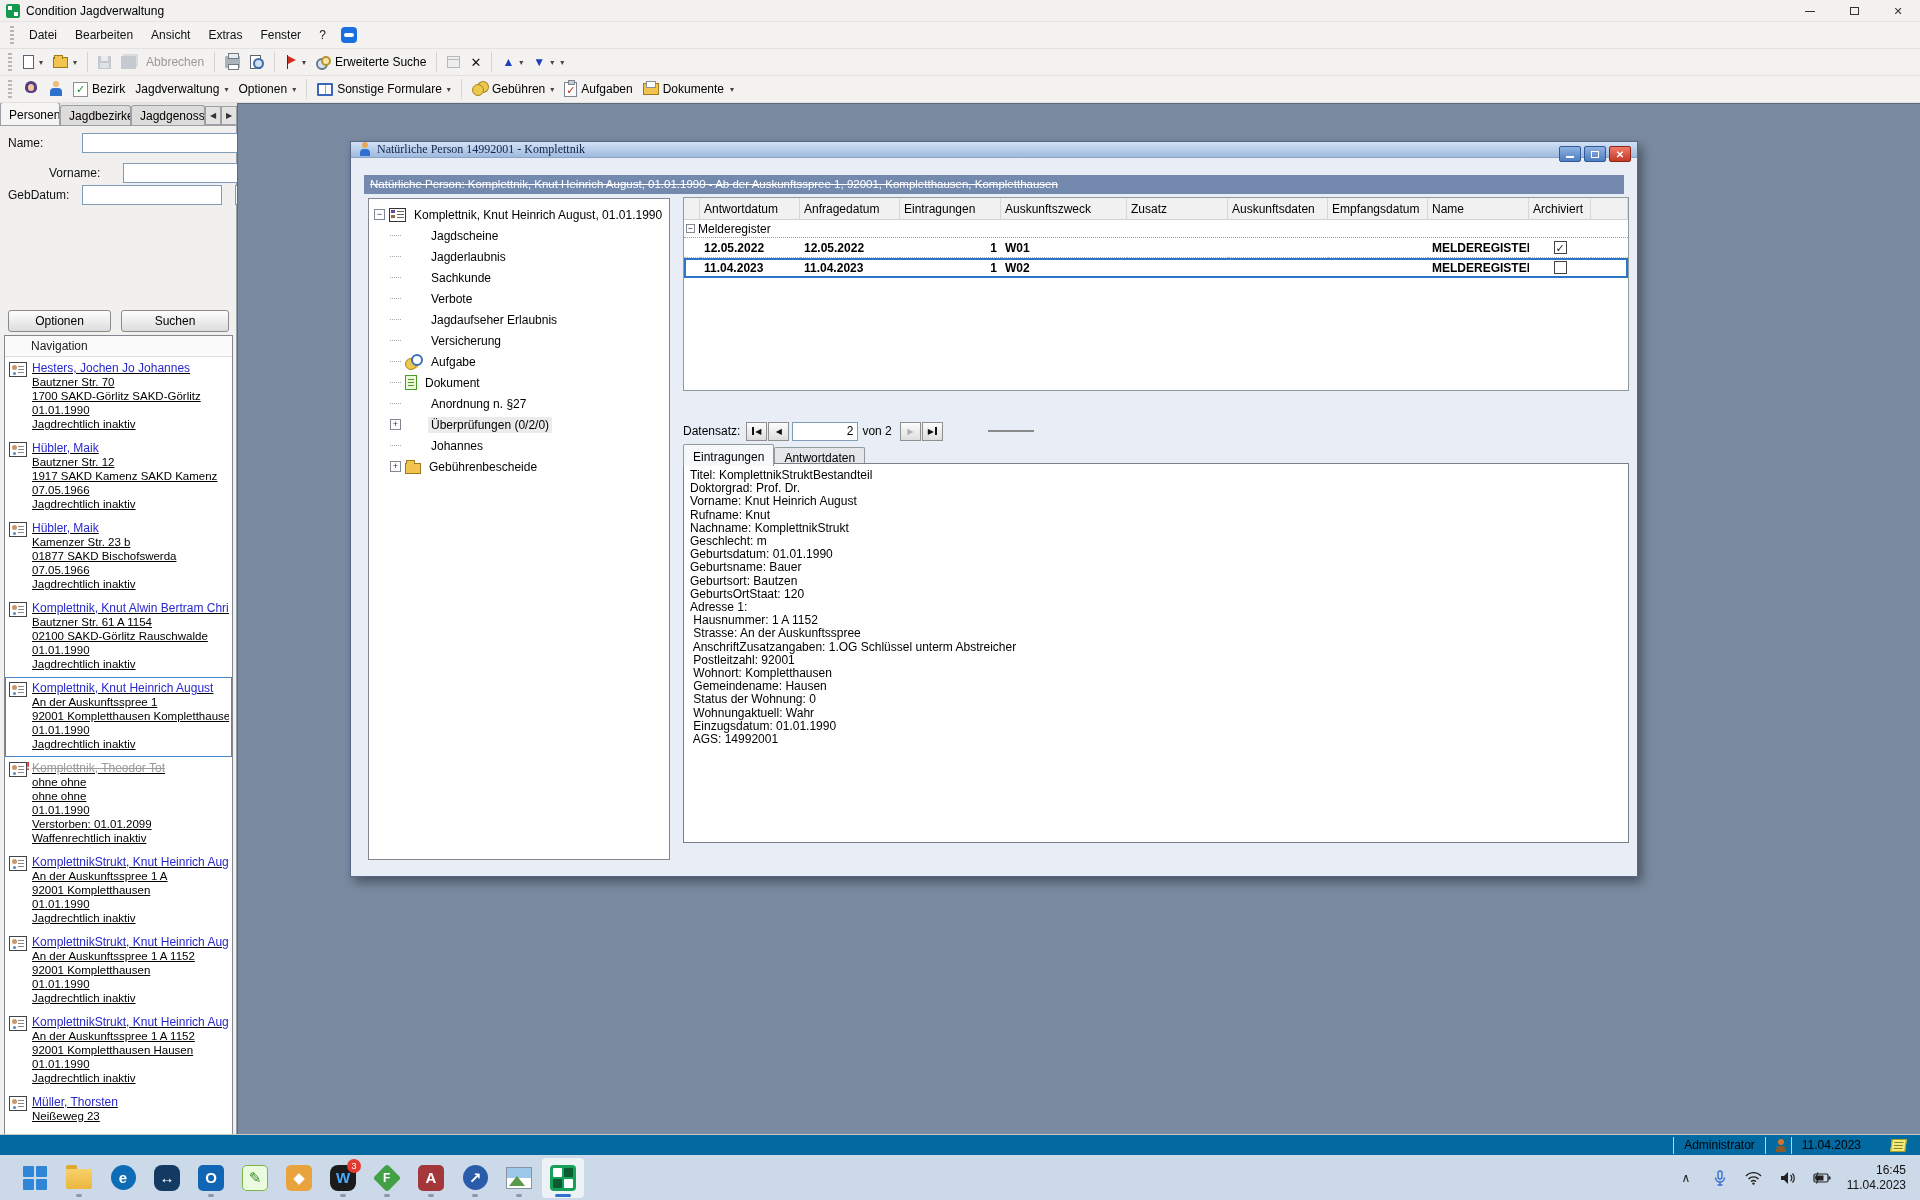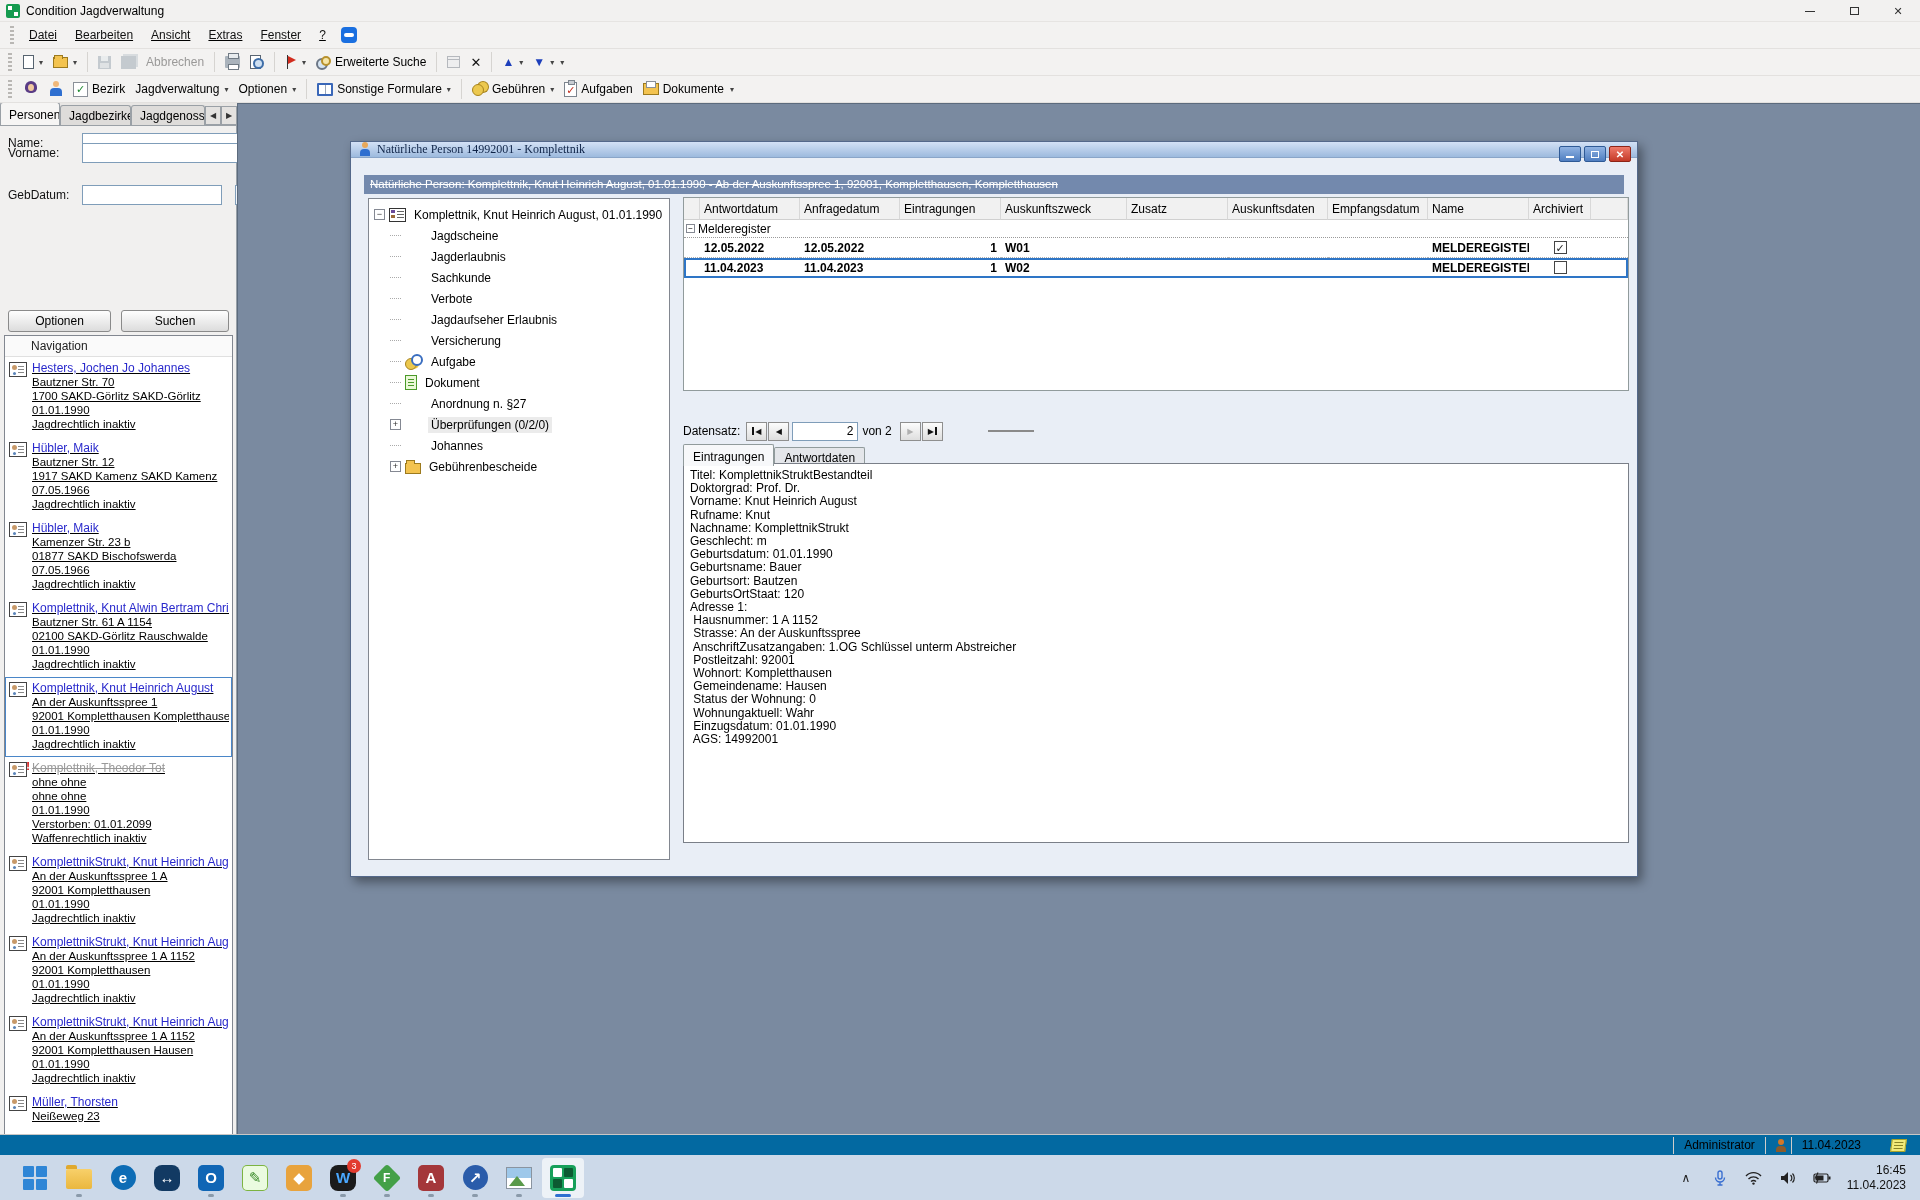--- a/index.html
+++ b/index.html
@@ -220,21 +220,21 @@
           <span class="cap-max-glyph"></span>
         </div>
       <div class="cap-btn">
           <span>✕</span>
         </div>
     </div>
   </div>
 
   <div class="menubar">
     <span class="grip"></span>
-    <span id="menu-items" style="display:flex;text-decoration:underline;">
+    <span id="menu-items" style="display:flex;">
         <span class="menu-item">Datei</span>
         <span class="menu-item">Bearbeiten</span>
         <span class="menu-item">Ansicht</span>
         <span class="menu-item">Extras</span>
         <span class="menu-item">Fenster</span>
         <span class="menu-item">?</span>
       </span>
     <span class="menu-tv"></span>
   </div>
 
@@ -343,21 +343,21 @@
       <span class="ptab" style="max-width:74px;">Jagdgenossen</span>
       <span class="tab-arrows">
         <span class="tab-arrow">◀</span>
         <span class="tab-arrow">▶</span>
       </span>
     </div>
     <div class="fieldrow" style="top:30px;">
       <span class="flabel">Name:</span>
       <input class="finput" value="" style="">
     </div>
-    <div class="fieldrow" style="top:40px;">
+    <div class="fieldrow" style="top:60px;margin-left:41px;">
       <span class="flabel">Vorname:</span>
       <input class="finput" value="" style="">
     </div>
     <div class="fieldrow" style="top:82px;">
       <span class="flabel">GebDatum:</span>
       <input class="finput short" value="" style="">
       <span class="calbtn"></span>
     </div>
     <div class="pbtn" style="left:8px;width:103px;">Optionen</div>
     <div class="pbtn" style="left:121px;width:108px;">Suchen</div>

